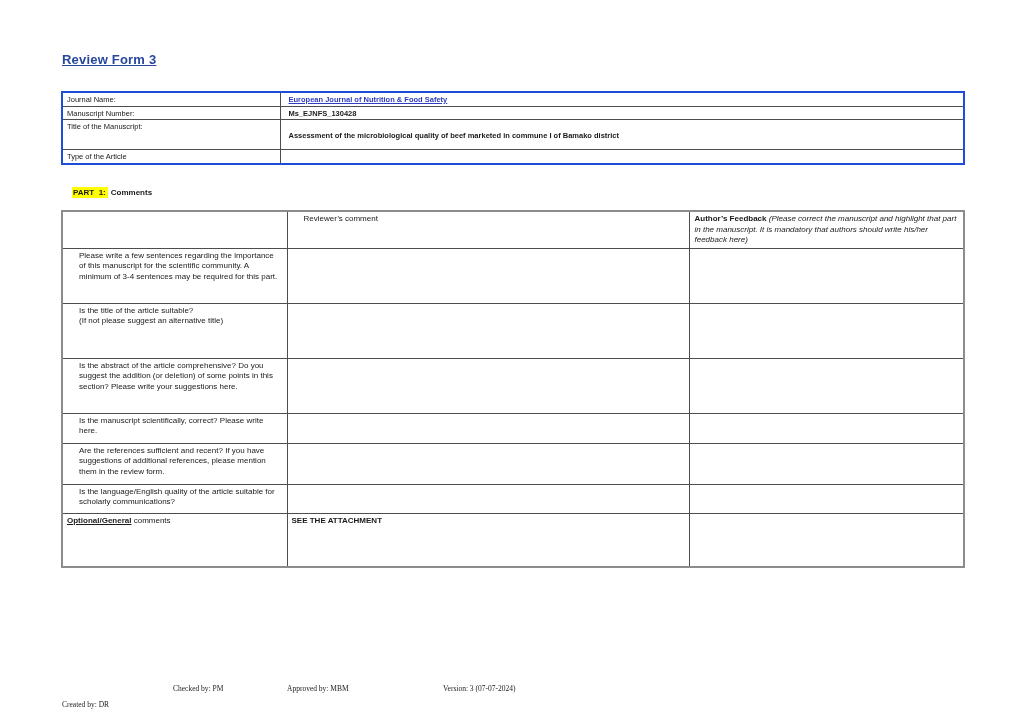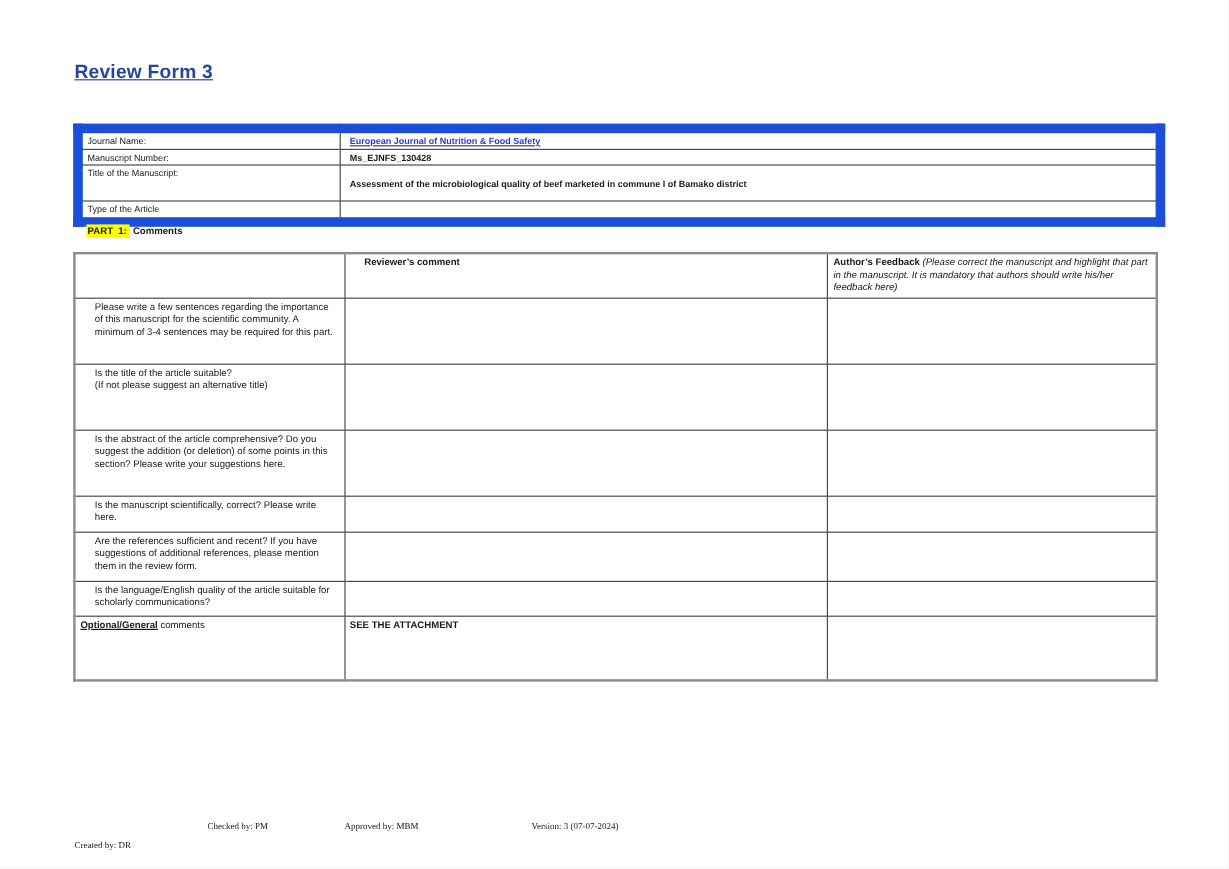--- a/index.html
+++ b/index.html
@@ -5,28 +5,28 @@
   * { margin:0; padding:0; box-sizing:border-box; }
   html,body { background:#ffffff; }
   .sheet {
     position:relative; width:1024px; height:724px; background:#ffffff;
     font-family:"Liberation Sans", sans-serif; color:#1a1a1a;
     outline:1px solid #c8c8c8; overflow:hidden;
   }
   
   .doc-title {
     position:absolute; left:62px; top:52px;
-    font-size:16px; font-weight:bold; text-decoration:underline;
+    font-size:13px; font-weight:bold; text-decoration:underline;
     color:#27479b; letter-spacing:0.2px;
   }
   
   .meta-table {
-    position:absolute; left:61px; top:103px; width:902px;
+    position:absolute; left:61px; top:91px; width:902px;
     border-collapse:collapse; table-layout:fixed;
-    border:8px solid #1d4ed8;
+    border:2px solid #1d4ed8;
     font-size:7.5px; line-height:9.5px;
   }
   .meta-table td { border:1px solid #4d4d4d; vertical-align:top; }
   .meta-table td.m-label { padding:2px 2px 1px 4px; }
   .meta-table td.m-value { padding:2px 2px 1px 8px; font-weight:bold; }
   .m-link { color:#2e3cc2; font-weight:bold; text-decoration:underline; cursor:pointer; }
   .m-title-val { display:block; margin-top:9px; }
   
   .part-line { position:absolute; left:62px; top:188px; font-size:8px; font-weight:bold; }
   .hl { background:#ffff00; white-space:pre; padding:1px 2px 1px 1px;margin-left:10px; }
@@ -35,21 +35,21 @@
   .cmt-table {
     position:absolute; left:61px; top:210px; width:902px;
     border-collapse:collapse; table-layout:fixed;
     border:2px solid #8c8c8c;
     font-size:8px; line-height:10.6px;
   }
   .cmt-table td { border:1px solid #4d4d4d; vertical-align:top; }
   .q-cell { font-weight:normal; padding:2px 8px 2px 16px; white-space:pre-line; }
   .rc-cell { padding:2px 4px 2px 4px; }
   .af-cell { padding:2px 4px 2px 5px;margin-top:32px; }
-  .rc-head { font-weight:bold;padding-left:16px; }
+  .rc-head { font-weight:normal;padding-left:16px; }
   .af-bold { font-weight:bold; }
   .af-note { font-style:italic; }
   .opt-cell { padding:2px 4px 2px 4px; }
   .opt-emph { font-weight:bold; text-decoration:underline; }
   .see-att { font-weight:bold; }
   
   .footer {
     position:absolute; left:0; top:684px; width:1024px;
     font-family:"Liberation Serif", serif; font-size:7.5px; color:#222;
   }

